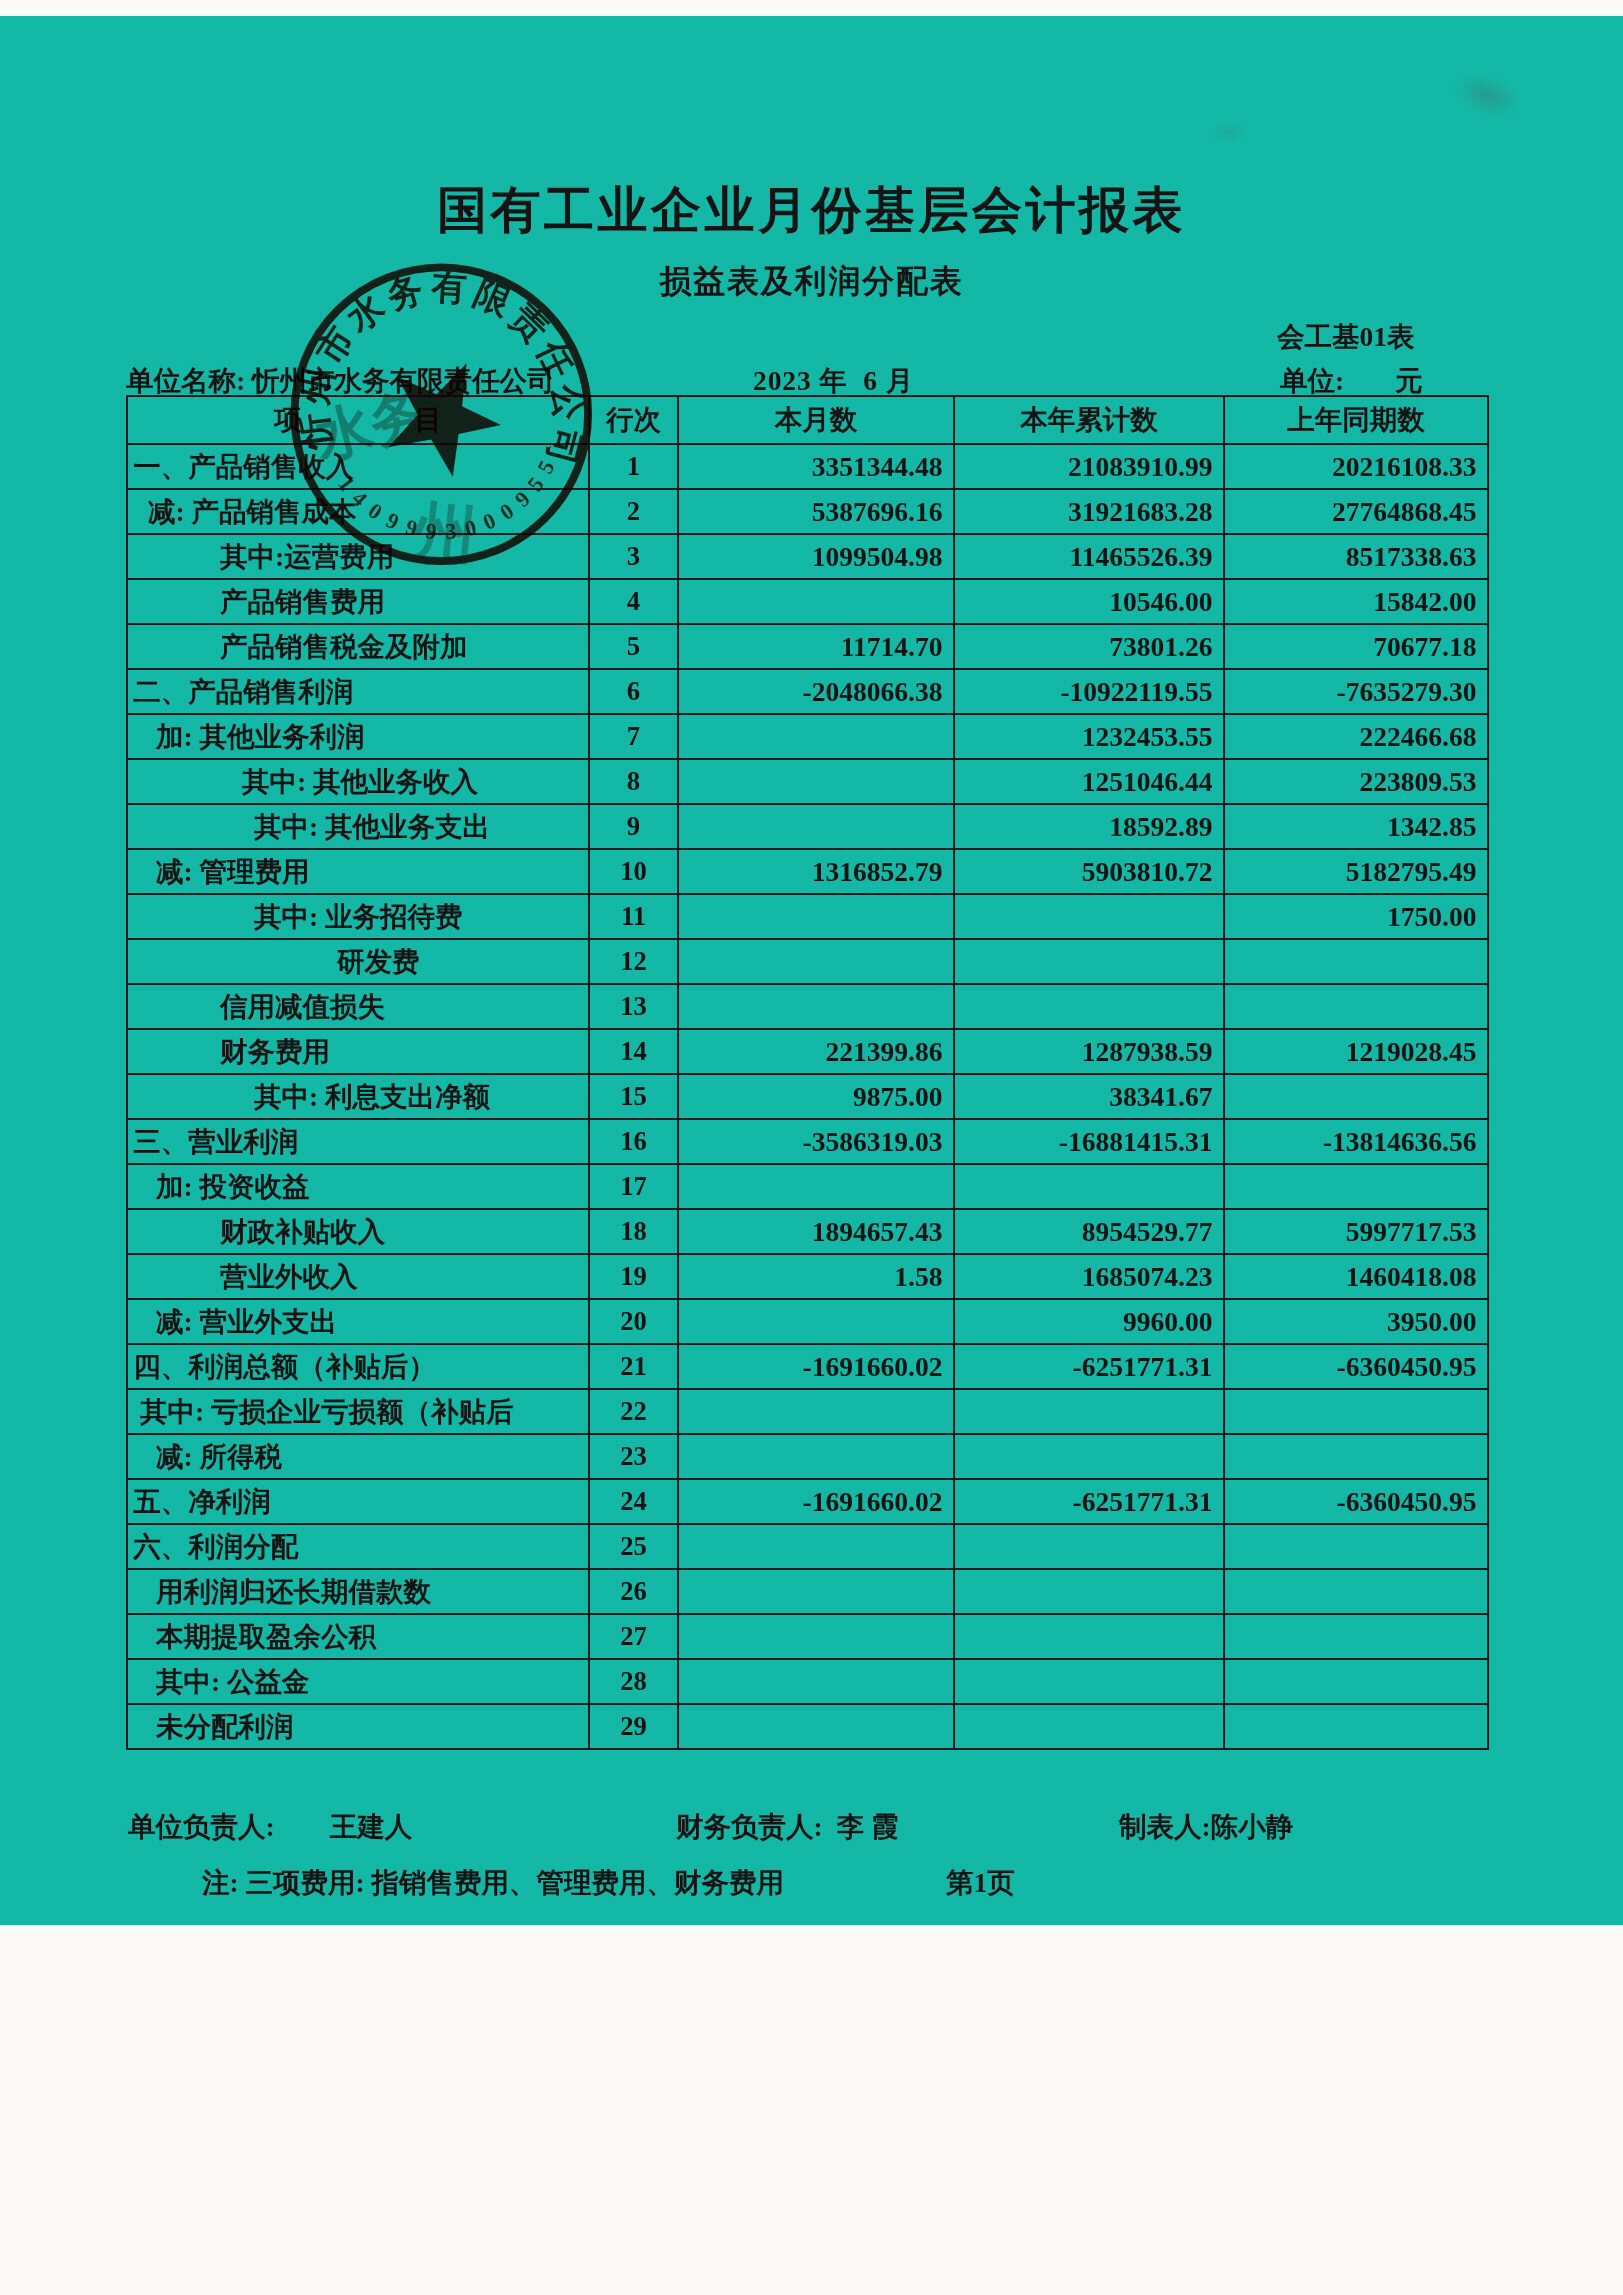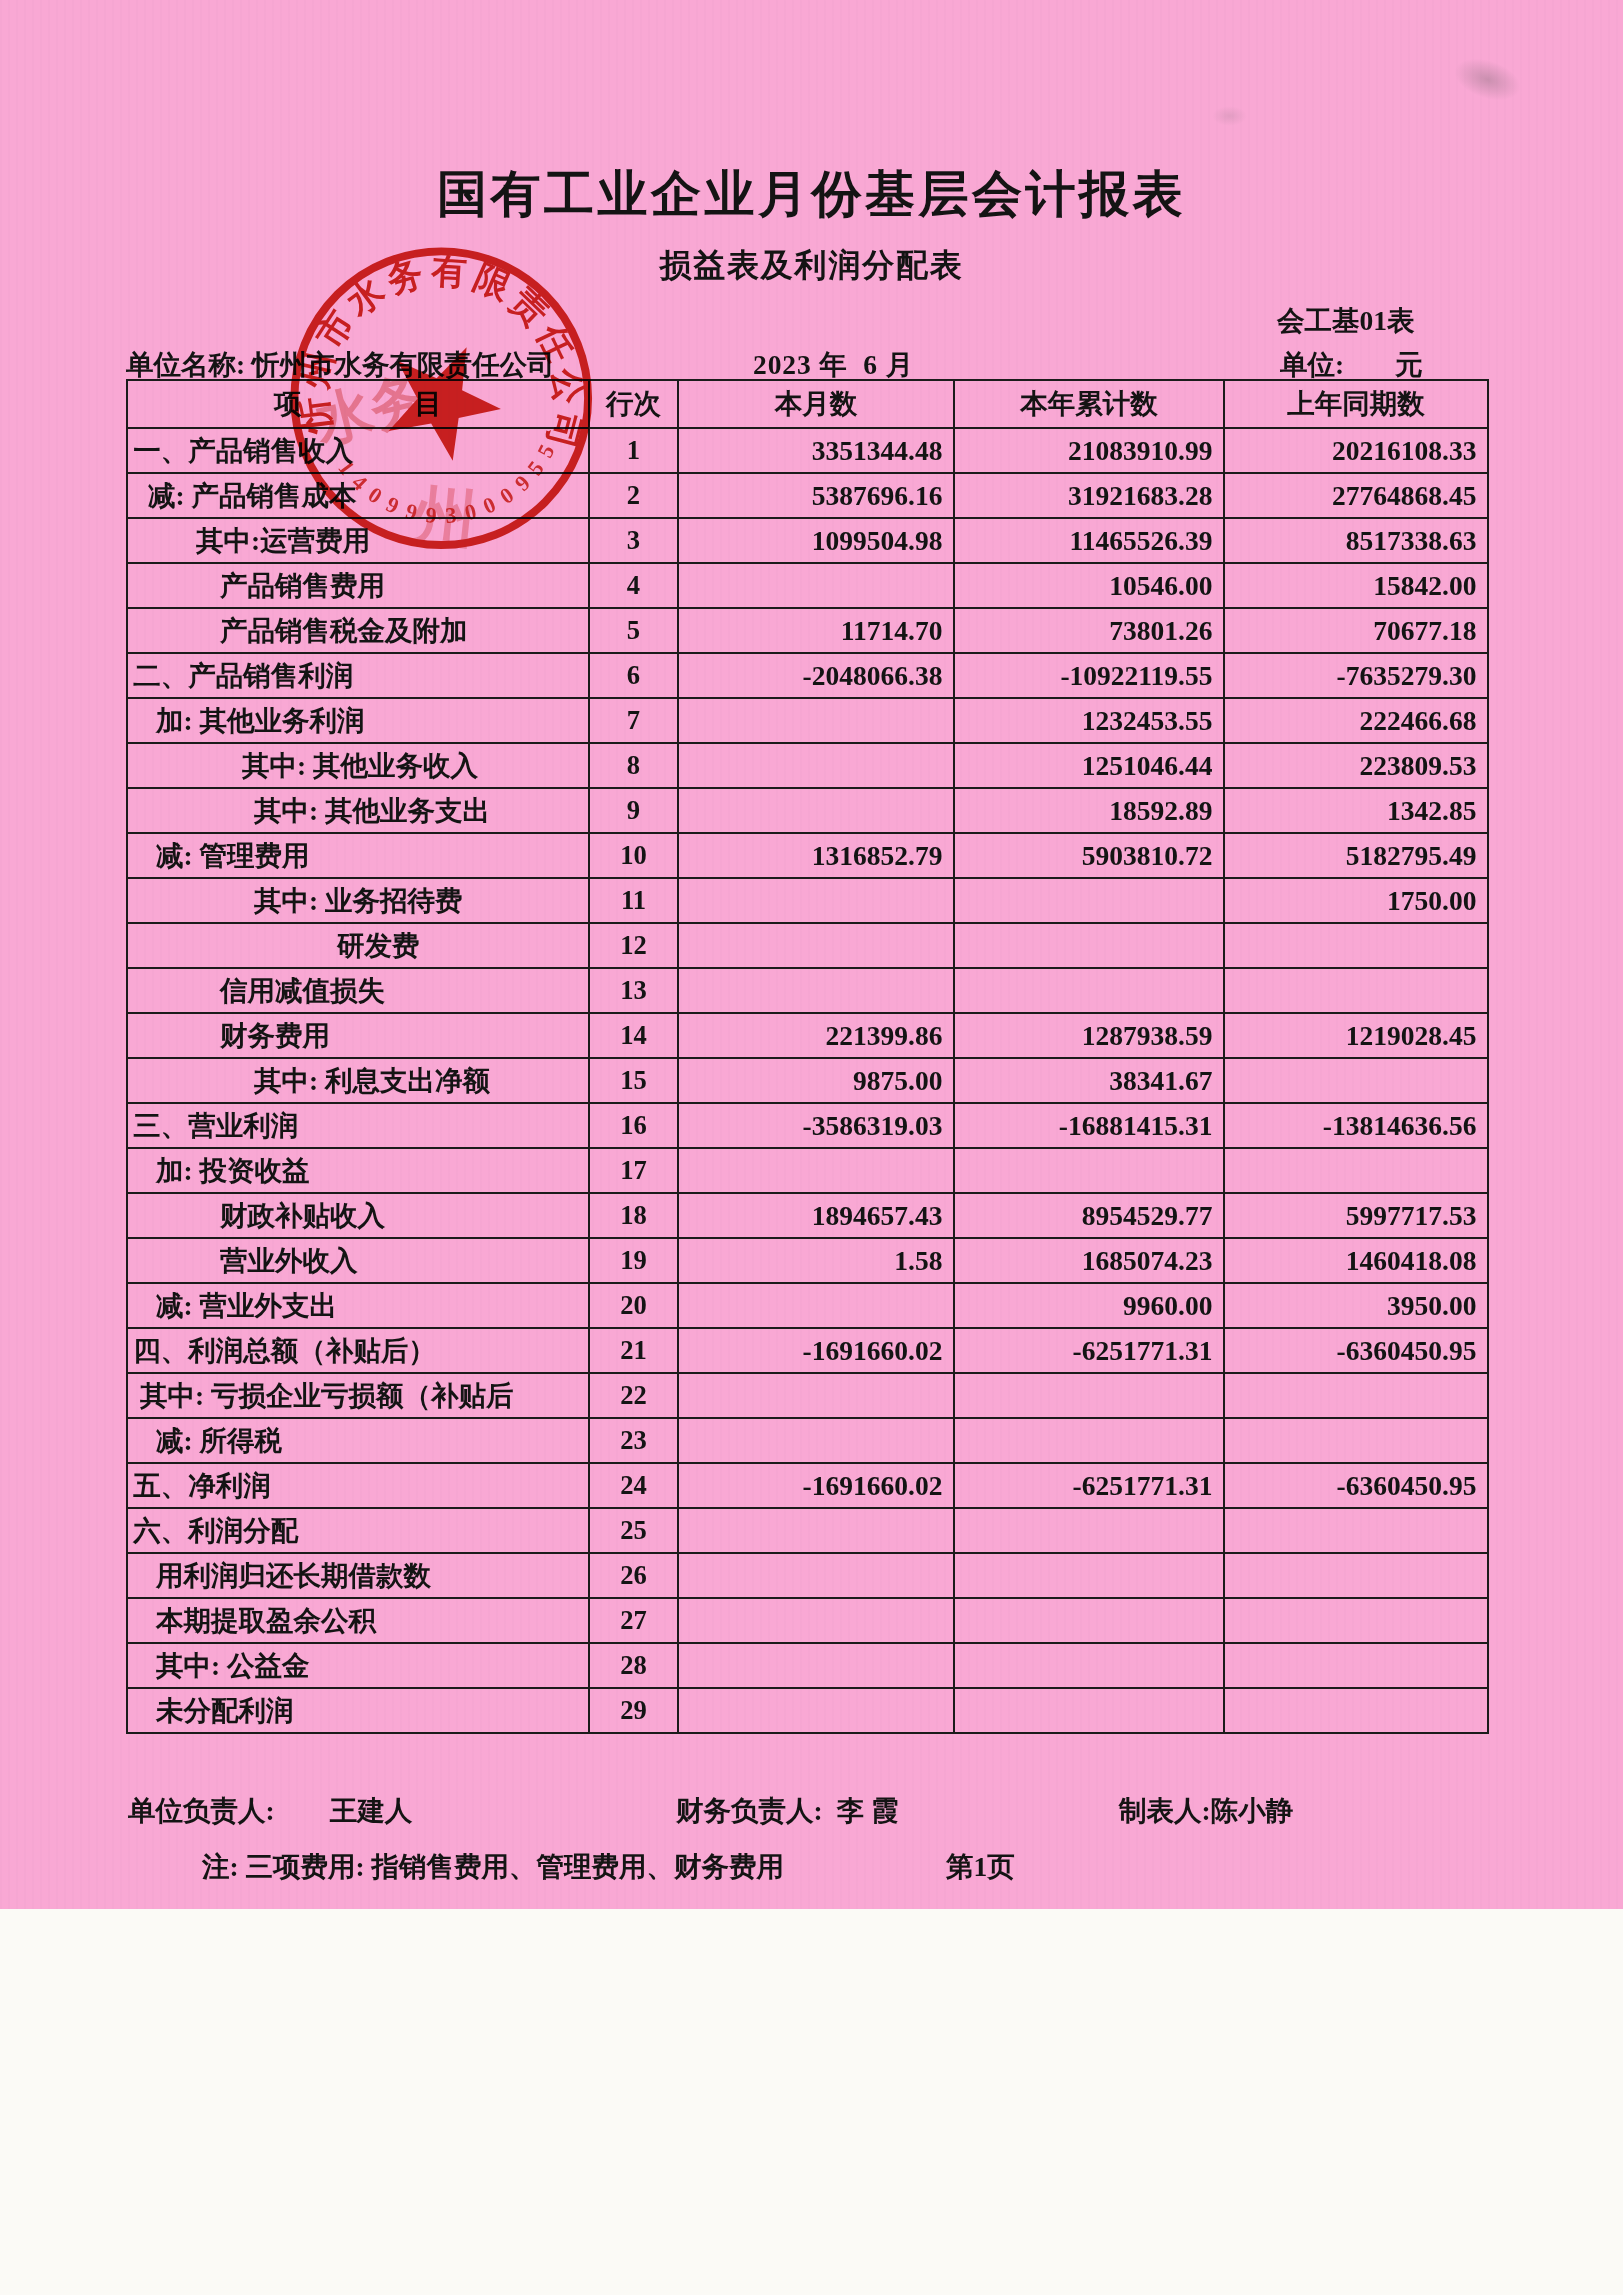--- a/index.html
+++ b/index.html
@@ -1,20 +1,21 @@
 <!DOCTYPE html>
 <html style="font-size:14px"><head>
 <meta charset="utf-8">
 <style>
   html,body{margin:0;padding:0;background:#fbfaf6;}
   .page{
     position:relative;width:1623px;height:1909px;overflow:hidden;
-    background:#f9a8d4;
+    background:#14b8a6;
     font-family:"Liberation Serif","DejaVu Serif",serif;
     color:#141414;
+    margin-top:16px;
   }
   .page::before{ 
     content:"";position:absolute;inset:0;pointer-events:none;
     background:repeating-linear-gradient(90deg,rgba(0,0,0,0.012) 0 1.8px,transparent 1.8px 8px);
   }
   .smudge{
     position:absolute;left:1452px;top:60px;width:71px;height:39px;
     background:radial-gradient(ellipse at center,rgba(80,80,80,.28),transparent 68%);
     transform:rotate(18deg);
   }
@@ -114,21 +115,21 @@
           <td class="c-num">20216108.33</td>
         </tr>
         <tr>
           <td class="c-item" style="padding-left: 20px;">减: 产品销售成本</td>
           <td class="c-line">2</td>
           <td class="c-num">5387696.16</td>
           <td class="c-num">31921683.28</td>
           <td class="c-num">27764868.45</td>
         </tr>
         <tr>
-          <td class="c-item" style="padding-left: 68px; border-radius: 16px;">其中:运营费用</td>
+          <td class="c-item" style="padding-left: 92px; border-radius: 16px;">其中:运营费用</td>
           <td class="c-line">3</td>
           <td class="c-num">1099504.98</td>
           <td class="c-num">11465526.39</td>
           <td class="c-num">8517338.63</td>
         </tr>
         <tr>
           <td class="c-item" style="padding-left: 92px;">产品销售费用</td>
           <td class="c-line">4</td>
           <td class="c-num"></td>
           <td class="c-num">10546.00</td>

